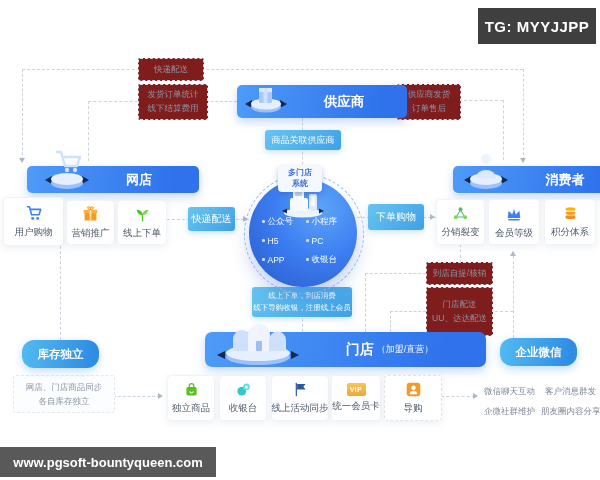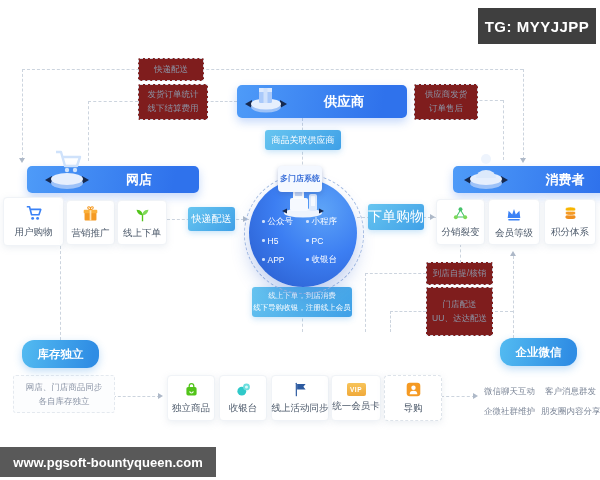--- a/index.html
+++ b/index.html
@@ -27,21 +27,21 @@
   .card{position:absolute;background:#fff;border:1px solid #f0f3f7;border-radius:4px;box-shadow:0 2px 7px rgba(150,165,190,.18);display:flex;flex-direction:column;align-items:center;justify-content:center;gap:4px;}
   .card.dashed{border:1px dashed #dde3ea;}
   .clb{font-size:9.5px;color:#4d5a6b;white-space:nowrap;}
   .cic{display:block;}
   .vip{width:19px;height:13px;background:linear-gradient(#f7c45a,#f0a93a);border-radius:2px;display:flex;align-items:center;justify-content:center;}
   .vip b{color:#fff;font-size:6.5px;letter-spacing:.5px;}
   .wtext{position:absolute;font-size:8.5px;color:#7d8798;white-space:nowrap;}
   
   .ring{position:absolute;left:244px;top:174px;width:118px;height:118px;border:1px dashed #a9bfe3;border-radius:50%;}
   .circle{position:absolute;left:249px;top:179px;width:108px;height:108px;border-radius:50%;background:radial-gradient(circle at 68% 28%,#5da3f7 0%,#3c7ef2 45%,#2859c9 100%);box-shadow:0 10px 18px rgba(40,89,201,.28);}
-  .plate{position:absolute;left:278px;top:166px;width:44px;height:26px;background:#f4f8ff;border-radius:4px;display:flex;flex-direction:row;align-items:center;justify-content:center;color:#3a6fd8;font-size:8px;font-weight:bold;line-height:1.35;box-shadow:0 2px 5px rgba(58,90,160,.35);}
+  .plate{position:absolute;left:278px;top:166px;width:44px;height:26px;background:#f4f8ff;border-radius:4px;display:flex;flex-direction:column;align-items:center;justify-content:center;color:#3a6fd8;font-size:8px;font-weight:bold;line-height:1.35;box-shadow:0 2px 5px rgba(58,90,160,.35);}
   .ccol{position:absolute;display:flex;flex-direction:column;}
   .ci{display:flex;align-items:center;gap:3px;height:19px;color:#fff;font-size:8.5px;white-space:nowrap;}
   .dot{width:2.5px;height:2.5px;background:#cfe0fb;border-radius:50%;flex:0 0 auto;}
   
   .tg{position:absolute;left:478px;top:8px;width:118px;height:36px;background:#3f3f3f;color:#fff;font-weight:bold;font-size:15px;display:flex;align-items:center;justify-content:center;letter-spacing:.5px;}
   .wm{position:absolute;left:0;top:447px;width:216px;height:30px;background:#595959;color:#fff;font-weight:bold;font-size:13px;display:flex;align-items:center;justify-content:center;}
 </style>
 </head>
 <body>
 
@@ -80,21 +80,21 @@
   <i class="arr arr-d" style="left:19px;top:158px"></i>
   <i class="arr arr-d" style="left:520px;top:158px"></i>
 
   <div class="dbox" style="left:138px;top:58px;width:64px;height:21px">
     <span>快递配送</span>
   </div>
   <div class="dbox" style="left:138px;top:84px;width:68px;height:34px">
     <span>发货订单统计</span>
     <span>线下结算费用</span>
   </div>
-  <div class="dbox" style="left:414px;top:84px;width:62px;height:34px">
+  <div class="dbox" style="left:397px;top:84px;width:62px;height:34px">
     <span>供应商发货</span>
     <span>订单售后</span>
   </div>
   <div class="dbox" style="left:426px;top:262px;width:65px;height:21px">
     <span>到店自提/核销</span>
   </div>
   <div class="dbox" style="left:426px;top:287px;width:65px;height:47px">
     <span>门店配送</span>
     <span>UU、达达配送</span>
   </div>
@@ -134,35 +134,49 @@
       <polygon points="3,32 10,28 10,36" fill="#16294f"></polygon>
       <polygon points="47,32 40,28 40,36" fill="#16294f"></polygon>
       <ellipse cx="25" cy="35" rx="16" ry="6" fill="#9dc2f8"></ellipse>
       <ellipse cx="25" cy="31" rx="16" ry="6" fill="#e6effd"></ellipse>
       <circle cx="25" cy="11" r="5" fill="#eef4fd"></circle>
       <path d="M15 30 a10 8 0 0 1 20 0 Z" fill="#dce9fb"></path>
     </svg>
     <span class="b-label">消费者</span>
   </div>
 
+  <div class="banner" style="left:205px;top:332px;width:193px;height:35px;font-size:14px;border-radius:7px;justify-content:center;padding-left:88px">
+    <svg class="b-icon" style="left:8px;top:-19px" width="90" height="54" viewBox="0 0 90 54">
+      <polygon points="4,42 12,38 12,46" fill="#16294f"></polygon>
+      <polygon points="86,42 78,38 78,46" fill="#16294f"></polygon>
+      <ellipse cx="45" cy="44" rx="32" ry="8" fill="#9dc2f8"></ellipse>
+      <ellipse cx="45" cy="40" rx="32" ry="8" fill="#e6effd"></ellipse>
+      <path d="M20 38 v-12 a9 9 0 0 1 18 0 v12 Z" fill="#cfe0fb"></path>
+      <path d="M35 38 v-16 a11 11 0 0 1 22 0 v16 Z" fill="#f0f5fd"></path>
+      <path d="M56 38 v-11 a8.5 8.5 0 0 1 17 0 v11 Z" fill="#cfe0fb"></path>
+      <rect x="43" y="28" width="6" height="10" rx="1" fill="#9dbef2"></rect>
+    </svg>
+    <span class="b-label">门店</span>
+    <span class="b-sub">（加盟/直营）</span>
+  </div>
 
   <div class="btn2" style="left:22px;top:340px;width:77px;height:28px">
     <span>库存独立</span>
   </div>
   <div class="btn2" style="left:500px;top:338px;width:77px;height:28px">
     <span>企业微信</span>
   </div>
 
   <div class="cyan" style="left:265px;top:130px;width:76px;height:20px;font-size:9px">
     <span>商品关联供应商</span>
   </div>
   <div class="cyan" style="left:188px;top:207px;width:47px;height:24px;font-size:10px">
     <span>快递配送</span>
   </div>
-  <div class="cyan" style="left:368px;top:204px;width:56px;height:26px;font-size:14px">
+  <div class="cyan" style="left:368px;top:204px;width:56px;height:26px;font-size:10px">
     <span>下单购物</span>
   </div>
   <div class="cyan" style="left:252px;top:287px;width:100px;height:30px;font-size:7.5px;line-height:1.6">
     <span>线上下单，到店消费</span>
     <span>线下导购收银，注册线上会员</span>
   </div>
 
   <div class="ring"></div>
   <div class="circle"></div>
   <svg style="position:absolute;left:282px;top:188px" width="42" height="30" viewBox="0 0 42 30">

